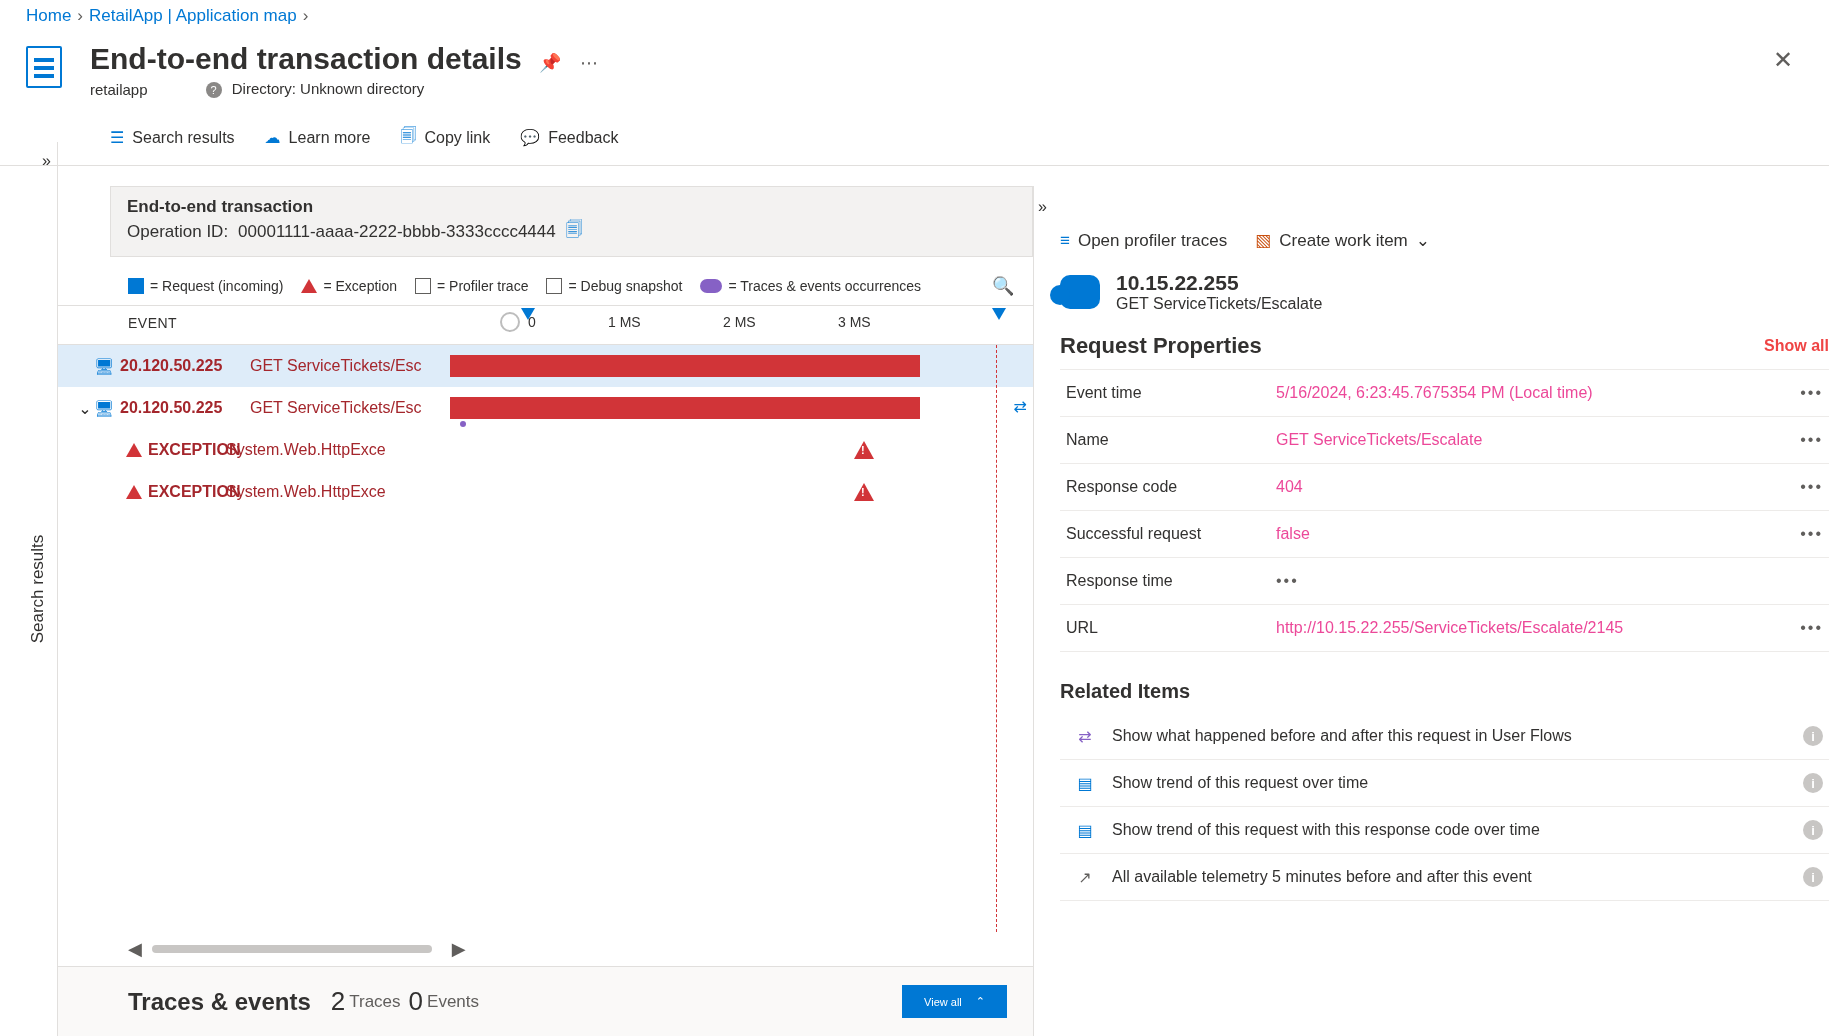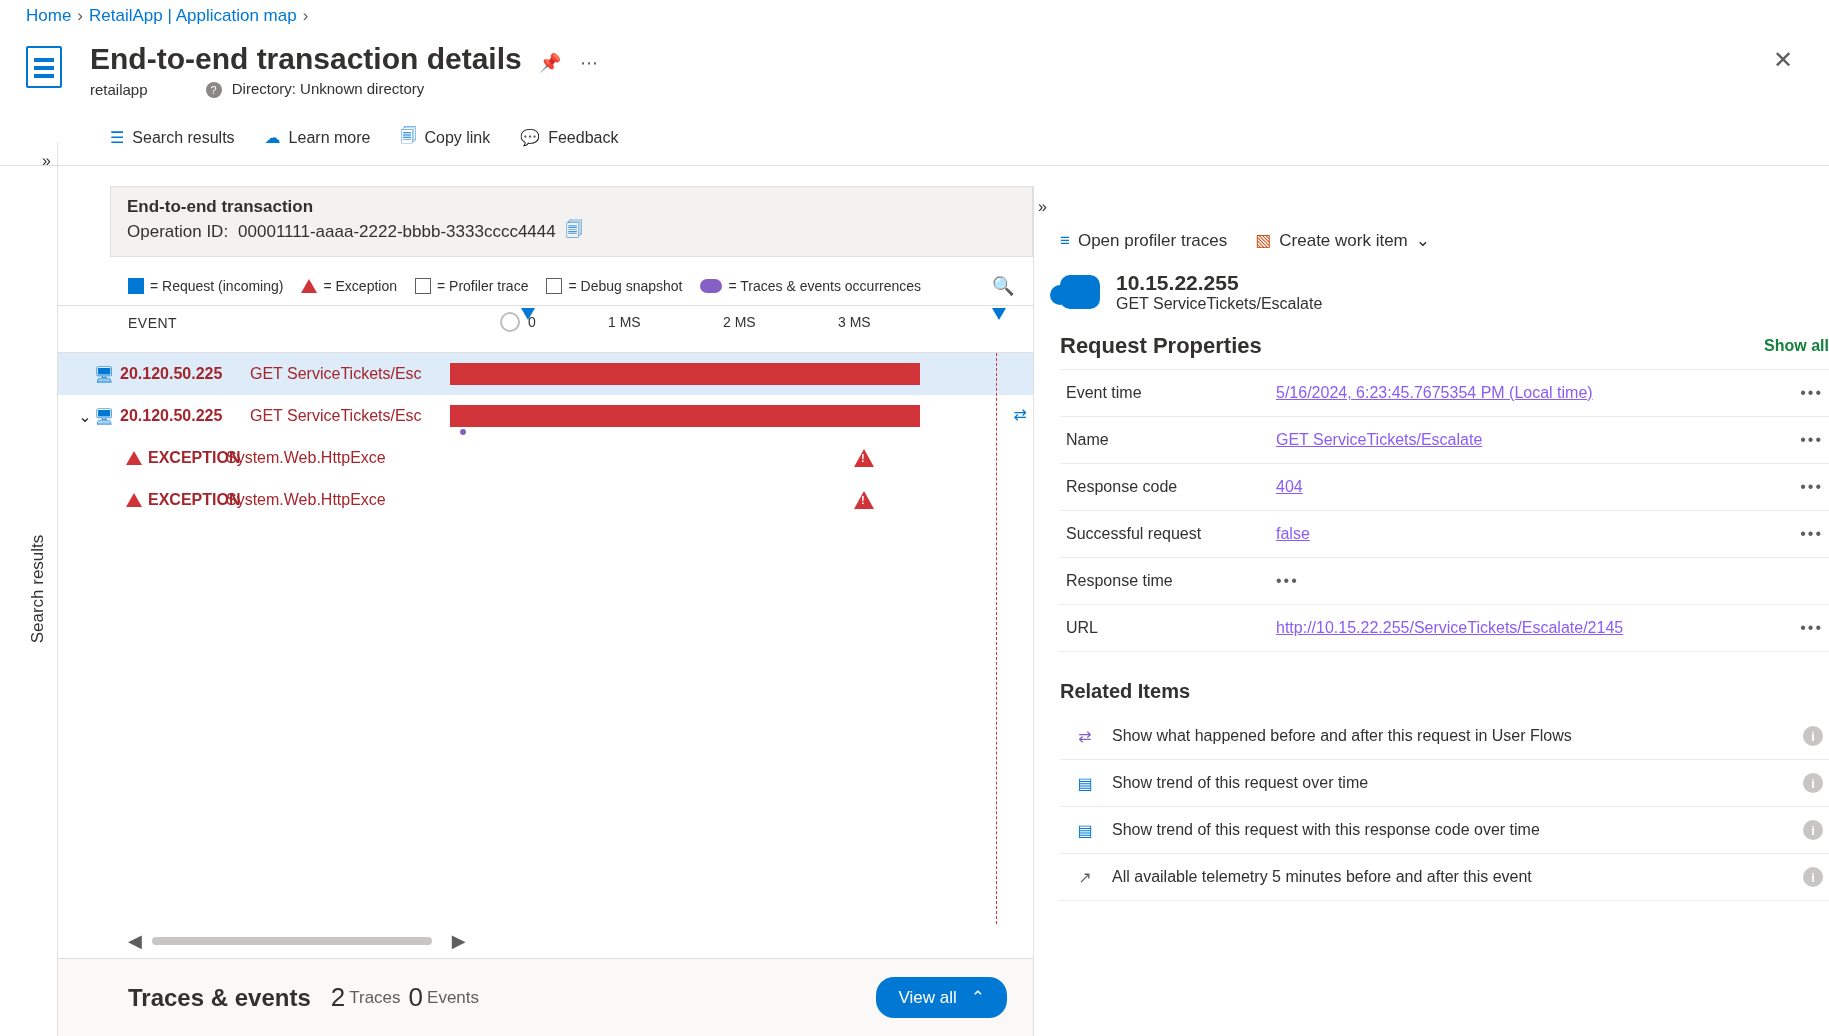--- a/index.html
+++ b/index.html
@@ -43,21 +43,21 @@
 
   
   .legend { display:flex; gap:18px; align-items:center; padding:10px 18px 8px 70px; font-size:14px; color:#323130; border-bottom:1px solid #e1dfdd; }
   .legend .lg { display:flex; align-items:center; gap:6px; }
   .sq-blue { width:16px; height:16px; background:#0078d4; display:inline-block; }
   .tri-red { width:0; height:0; border-left:8px solid transparent; border-right:8px solid transparent; border-bottom:14px solid #d13438; display:inline-block; }
   .pill-purple { width:22px; height:14px; border-radius:8px; background:#8661c5; display:inline-block; }
   .mag { color:#0078d4; font-size:18px; margin-left:auto; cursor:pointer; }
 
   
-  .timeline-hdr { display:flex; align-items:center; padding:4px 0 16px 70px; border-bottom:1px solid #e1dfdd; font-size:13px; }
+  .timeline-hdr { display:flex; align-items:center; padding:4px 0 8px 70px; border-bottom:1px solid #e1dfdd; font-size:13px; }
   .timeline-hdr .ev-label { width:400px; font-weight:400; letter-spacing:0.5px; color:#323130; font-size:14px; }
   .timeline-hdr .axis { flex:1; position:relative; height:26px; }
   .axis .tick { position:absolute; top:4px; font-size:14px; color:#323130; }
   .axis .tick.t0 { left:0; }
   .axis .tick.t1 { left:80px; }
   .axis .tick.t2 { left:195px; }
   .axis .tick.t3 { left:310px; }
   .axis .marker-flag { position:absolute; top:-2px; width:0; height:0; border-left:7px solid transparent; border-right:7px solid transparent; border-top:12px solid #0078d4; }
   .axis .marker-flag.start { left:-7px; }
   .axis .marker-flag.end { left:464px; }
@@ -85,37 +85,37 @@
   
   .hscroll { display:flex; align-items:center; gap:10px; padding:6px 18px 6px 70px; }
   .hscroll .arrow { color:#605e5c; font-size:18px; cursor:pointer; }
   .hscroll .track { flex:0 0 280px; height:8px; background:#c8c6c4; border-radius:4px; }
 
   
   .traces-footer { border-top:1px solid #e1dfdd; padding:18px 26px 18px 70px; display:flex; align-items:center; background:#faf9f8; }
   .traces-footer .tf-title { font-size:24px; font-weight:600; margin-right:12px; }
   .traces-footer .tf-num { font-size:26px; font-weight:400; margin:0 4px 0 8px; }
   .traces-footer .tf-lbl { font-size:17px; color:#605e5c; }
-  .view-all-btn { margin-left:auto; background:#0078d4; color:#fff; padding:10px 22px; font-size:17px; display:flex; align-items:center; gap:14px; cursor:pointer;border-radius:18px; }
+  .view-all-btn { margin-left:auto; background:#0078d4; color:#fff; padding:10px 22px; font-size:11px; display:flex; align-items:center; gap:14px; cursor:pointer; }
   .rp-collapse { font-size:16px; padding:4px 0 6px 4px; }
   .rp-toolbar { display:flex; gap:28px; align-items:center; padding:8px 0 20px 26px; font-size:17px; }
   .rp-toolbar .item { display:flex; align-items:center; gap:8px; cursor:pointer; }
   .rp-header { display:flex; gap:16px; align-items:center; padding:0 0 14px 26px; }
   .cloud-icon { width:40px; height:34px; background:#0078d4; border-radius:10px; position:relative; }
   .cloud-icon::before { content:""; position:absolute; left:-10px; top:10px; width:20px; height:20px; background:#0078d4; border-radius:50%; }
   .rp-header .ip-title { font-size:21px; font-weight:700; }
   .rp-header .op-sub { font-size:16px; color:#323130; }
   .rp-section-title { font-size:22px; font-weight:600; padding:6px 0 10px 26px; display:flex; align-items:center; }
-  .show-all { color:#15803d; font-size:16px; margin-left:auto; cursor:pointer; }
+  .show-all { color:#ef4444; font-size:16px; margin-left:auto; cursor:pointer; }
 
   .prop-table { margin:0 0 0 26px; }
   .prop-row { display:flex; align-items:center; border-bottom:1px solid #edebe9; padding:14px 6px; font-size:16px; }
   .prop-row:first-child { border-top:1px solid #edebe9; }
   .prop-row .k { width:210px; color:#323130; }
-  .prop-row .v { flex:1; color:#8b5cf6;text-decoration:underline; }
+  .prop-row .v { flex:1; color:#ec4899; }
   .prop-row .dots { color:#605e5c; cursor:pointer; letter-spacing:2px; }
 
   .related-title { font-size:20px; font-weight:600; padding:28px 0 10px 26px; }
   .rel-row { display:flex; align-items:center; border-bottom:1px solid #edebe9; padding:13px 6px 13px 16px; margin-left:26px; font-size:16px; gap:18px; cursor:pointer; }
   .rel-row:first-of-type { border-top:1px solid #edebe9; }
   .rel-row .ricon { width:18px; text-align:center; }
   .rel-row .info { margin-left:auto; width:20px; height:20px; border-radius:50%; background:#c8c6c4; color:#fff; font-size:13px; font-weight:700; display:flex; align-items:center; justify-content:center; }
 
   .mini-icon { width:16px; height:16px; display:inline-block; border:1px solid #605e5c; }
 </style>

